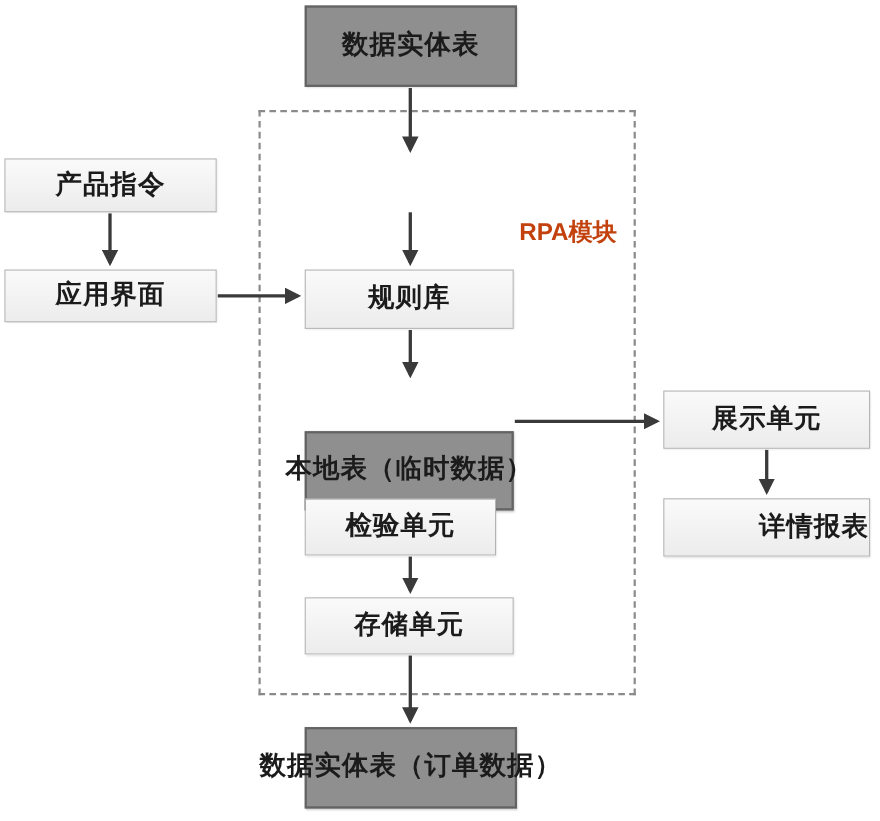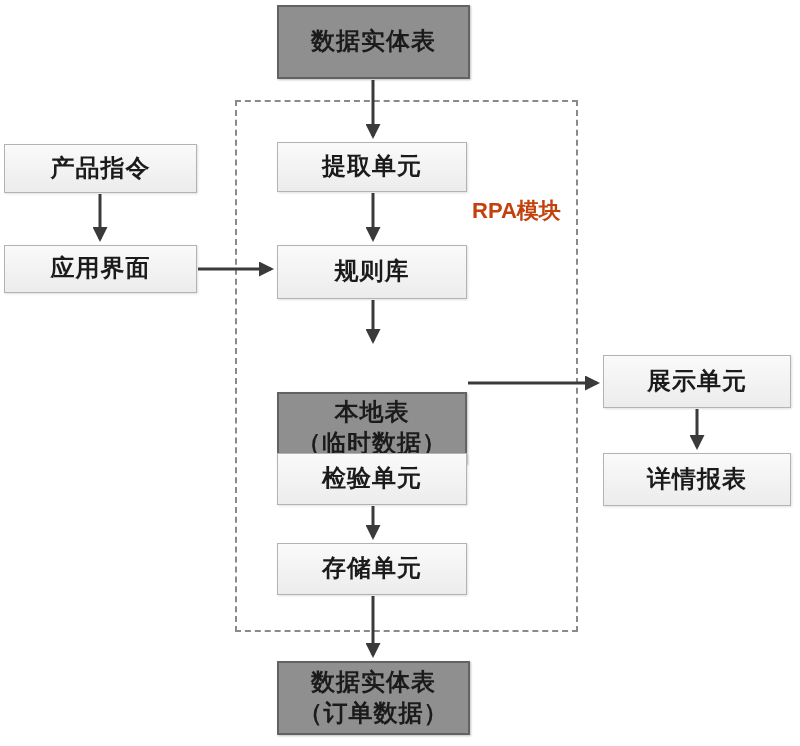--- a/index.html
+++ b/index.html
@@ -12,21 +12,21 @@
     width: 800px;
     height: 746px;
     background: #ffffff;
     font-family: "Liberation Serif", serif;
     overflow: hidden;
   }
   .node {
     position: absolute;
     box-sizing: border-box;
     display: flex;
-    flex-direction: column;
+    flex-direction: row;
     align-items: center;
     justify-content: center;
     text-align: center;
     font-weight: bold;
     color: #1b1b1b;
     letter-spacing: 1px;
   }
   .node .line {
     display: block;
     line-height: 1.3;
@@ -44,24 +44,24 @@
     box-shadow: 1px 1px 2px rgba(0,0,0,0.25);
     font-size: 24px;
   }
   
   .top-entity     { left: 277px; top: 5px;   width: 193px; height: 74px; }
   .product-cmd    { left: 4px;   top: 144px; width: 193px; height: 49px; }
   .app-ui         { left: 4px;   top: 245px; width: 193px; height: 48px; }
   .extract-unit   { left: 277px; top: 142px; width: 190px; height: 50px; }
   .rule-base      { left: 277px; top: 245px; width: 190px; height: 54px; }
   .local-table    { left: 277px; top: 347px; width: 190px; height: 72px; margin-top: 45px; }
-  .check-unit     { left: 277px; top: 453px; width: 190px; height: 52px; }
+  .check-unit     { left: 277px; top: 453px; width: 174px; height: 52px; }
   .store-unit     { left: 277px; top: 543px; width: 190px; height: 52px; }
   .display-unit   { left: 603px; top: 355px; width: 188px; height: 53px; }
-  .detail-report  { left: 603px; top: 453px; width: 188px; height: 53px; }
+  .detail-report  { left: 603px; top: 453px; width: 188px; height: 53px; justify-content: flex-end; }
   .bottom-entity  { left: 277px; top: 661px; width: 193px; height: 74px; }
 
   .dashed-frame {
     position: absolute;
     left: 235px;
     top: 100px;
     width: 343px;
     height: 532px;
     border: 2px dashed #8a8a8a;
     box-sizing: border-box;
@@ -120,23 +120,20 @@
   </div>
 
   <div class="node light product-cmd">
     <span class="line">产品指令</span>
   </div>
 
   <div class="node light app-ui">
     <span class="line">应用界面</span>
   </div>
 
-  <div class="node light extract-unit">
-    <span class="line">提取单元</span>
-  </div>
 
   <div class="node light rule-base">
     <span class="line">规则库</span>
   </div>
 
   <div class="node dark local-table">
     <span class="line">本地表</span>
     <span class="line">（临时数据）</span>
   </div>
 

